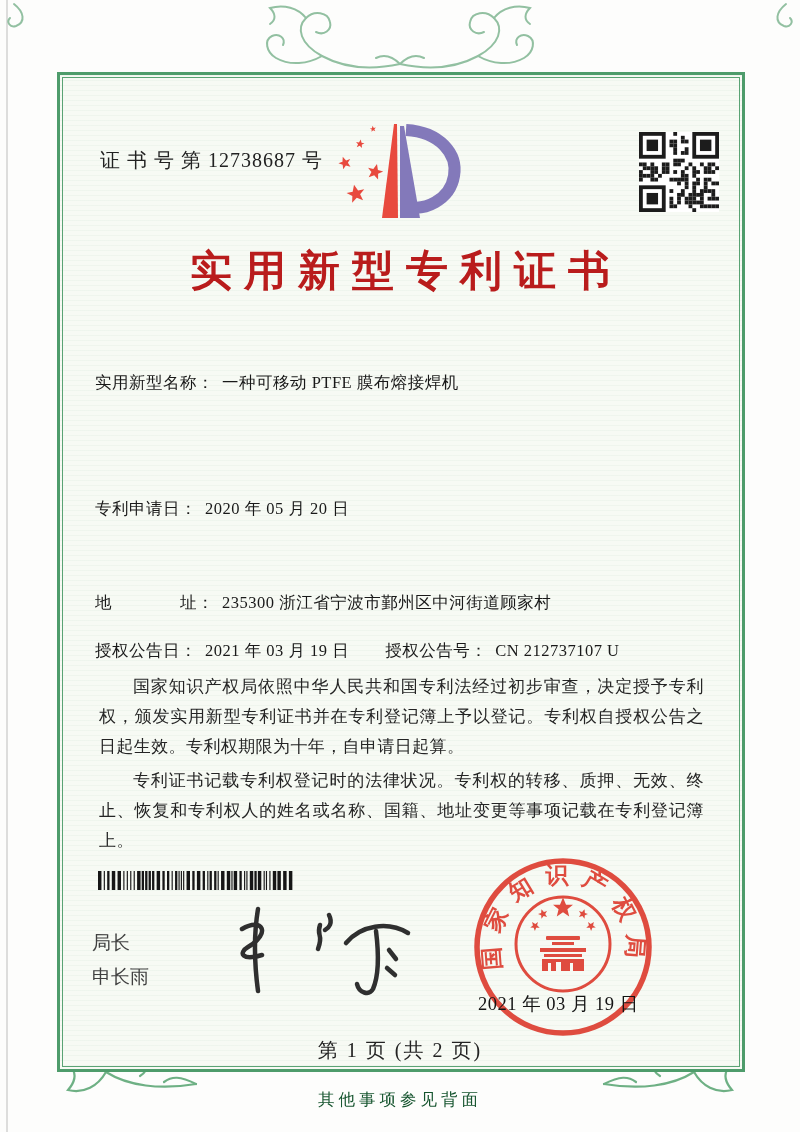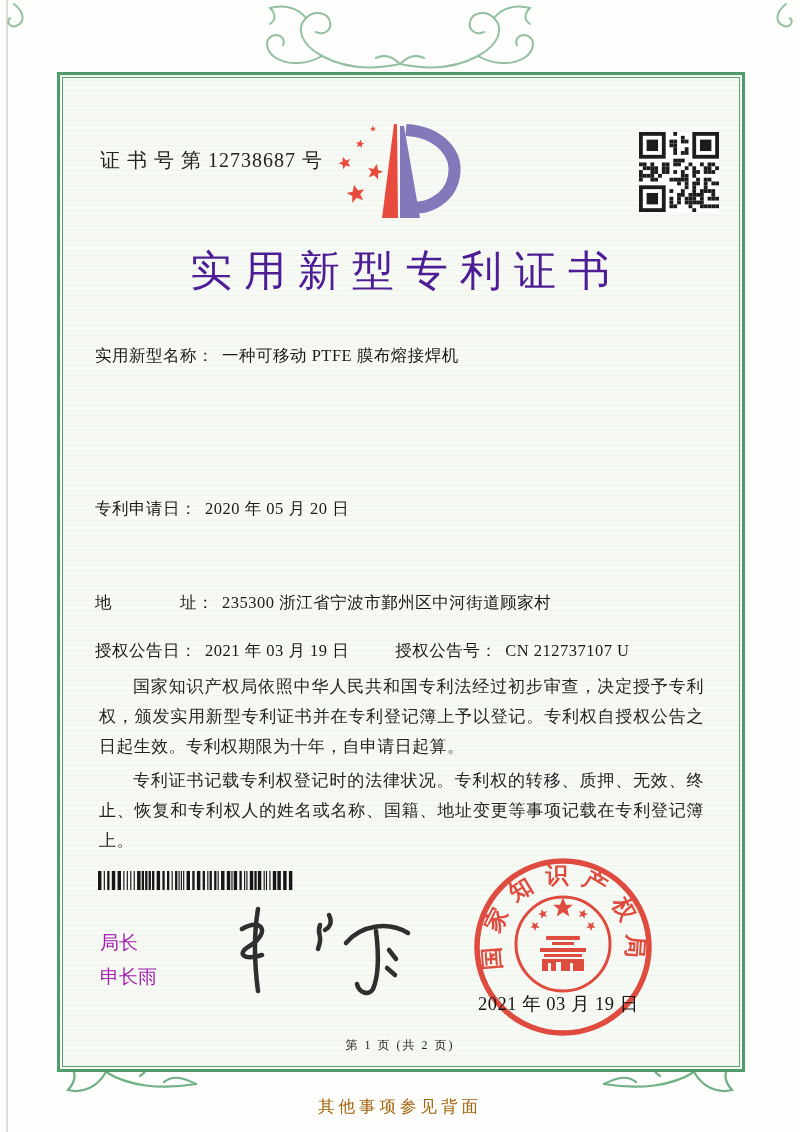--- a/index.html
+++ b/index.html
@@ -23,38 +23,38 @@
       repeating-linear-gradient(180deg, rgba(110,170,130,0.06) 0 1px, transparent 1px 5px),
       #f7faf4;
     box-sizing:border-box;
     z-index:1;
   }
   .frame-inner{position:absolute;inset:2px;border:1px solid #5aa374;}
   .content{position:absolute;inset:0;z-index:2;}
   .cert-no{position:absolute;left:92px;top:147px;font-size:20px;letter-spacing:1px;color:#222;margin-left:8px;}
   .title{
     position:absolute;left:0;top:243px;width:800px;text-align:center;
-    font-size:42px;font-weight:400;letter-spacing:12px;text-indent:12px;color:#4c1d95;
+    font-size:42px;font-weight:700;letter-spacing:12px;text-indent:12px;color:#b91c1c;
   }
   .field-row{position:absolute;left:95px;width:620px;font-size:16.5px;color:#191919;white-space:nowrap;}
   .flabel{display:inline-block;min-width:100px;letter-spacing:.5px;}
   .fvalue{margin-left:8px;letter-spacing:.5px;}
-  .flabel.second{min-width:0;margin-left:46px;font-family:Liberation Serif, serif;}
+  .flabel.second{min-width:0;margin-left:36px;font-family:Liberation Serif, serif;}
   .body-text{position:absolute;left:95px;top:668px;width:613px;}
   .body-text p{
     margin:4px;font-size:17px;line-height:30px;letter-spacing:.4px;
     text-align:justify;text-indent:2em;color:#242424;
   }
   .barcode-wrap{position:absolute;left:98px;top:871px;width:197px;height:19px;}
-  .signer{position:absolute;left:100px;top:926px;font-size:19px;line-height:34px;color:#a21caf;}
+  .signer{position:absolute;left:92px;top:926px;font-size:19px;line-height:34px;color:#404040;}
   .signature-wrap{position:absolute;left:228px;top:903px;width:190px;height:95px;}
   .seal-wrap{position:absolute;left:468px;top:852px;width:190px;height:190px;z-index:4;opacity:.9;mix-blend-mode:multiply;}
   .seal-date{position:absolute;left:478px;top:991px;width:190px;font-size:18.5px;letter-spacing:.5px;color:#141414;z-index:5;}
-  .footer-page{position:absolute;left:0;top:1037px;width:800px;text-align:center;font-size:12px;letter-spacing:2px;color:#222;}
-  .back-note{position:absolute;left:0;top:1089px;width:800px;text-align:center;font-size:16.5px;letter-spacing:4px;color:#a16207;margin-top:7px;}
+  .footer-page{position:absolute;left:0;top:1037px;width:800px;text-align:center;font-size:20px;letter-spacing:2px;color:#222;}
+  .back-note{position:absolute;left:0;top:1089px;width:800px;text-align:center;font-size:16.5px;letter-spacing:4px;color:#14532d;}
   .logo-wrap{position:absolute;left:336px;top:114px;width:132px;height:110px;}
   .qr-wrap{position:absolute;left:639px;top:132px;width:80px;height:80px;background:#fff;}
 </style>
 </head>
 <body>
 
 <div class="page">
 
   <div class="scan-edge"></div>
 
@@ -238,21 +238,21 @@
           <rect x="57.14285714285714" y="3.8095238095238093" width="19.047619047619047" height="19.047619047619047" fill="#ffffff"></rect>
           <rect x="60.95238095238095" y="7.619047619047619" width="11.428571428571427" height="11.428571428571427" fill="#1c1c1c"></rect>
           <rect x="0" y="53.33333333333333" width="26.666666666666664" height="26.666666666666664" fill="#1c1c1c"></rect>
           <rect x="3.8095238095238093" y="57.14285714285714" width="19.047619047619047" height="19.047619047619047" fill="#ffffff"></rect>
           <rect x="7.619047619047619" y="60.95238095238095" width="11.428571428571427" height="11.428571428571427" fill="#1c1c1c"></rect>
         </svg>
     </div>
 
     <div class="title">实用新型专利证书</div>
 
-    <div class="field-row" style="top:345px">
+    <div class="field-row" style="top:372px">
       <span class="flabel">实用新型名称：</span><span class="fvalue">一种可移动 PTFE 膜布熔接焊机</span>
     </div>
     <div class="field-row" style="top:498px">
       <span class="flabel">专利申请日：</span><span class="fvalue">2020 年 05 月 20 日</span>
     </div>
     <div class="field-row" style="top:592px">
       <span class="flabel">地　　　　址：</span><span class="fvalue">235300 浙江省宁波市鄞州区中河街道顾家村</span>
     </div>
     <div class="field-row" style="top:640px">
       <span class="flabel">授权公告日：</span><span class="fvalue">2021 年 03 月 19 日</span><span class="flabel second">授权公告号：</span><span class="fvalue">CN 212737107 U</span>

